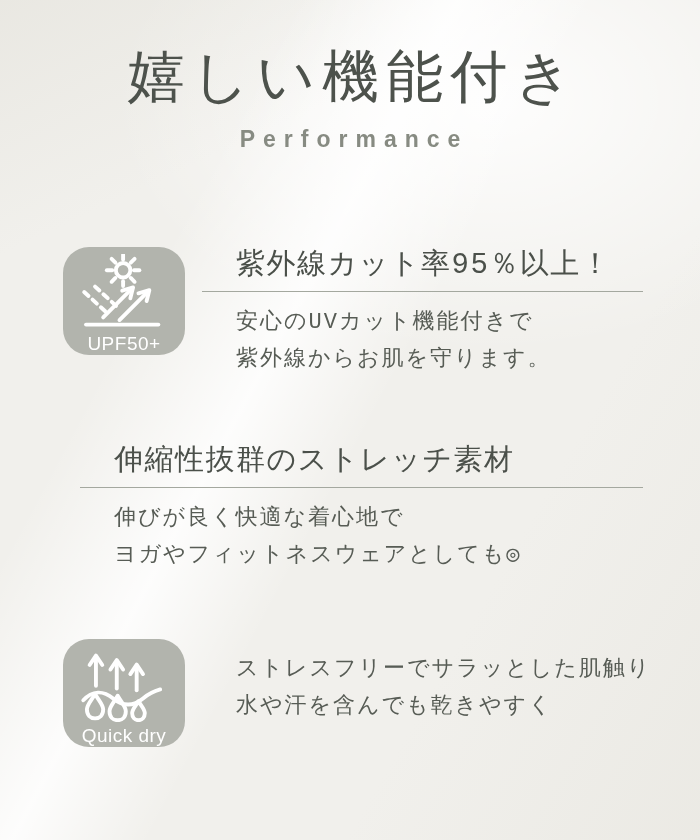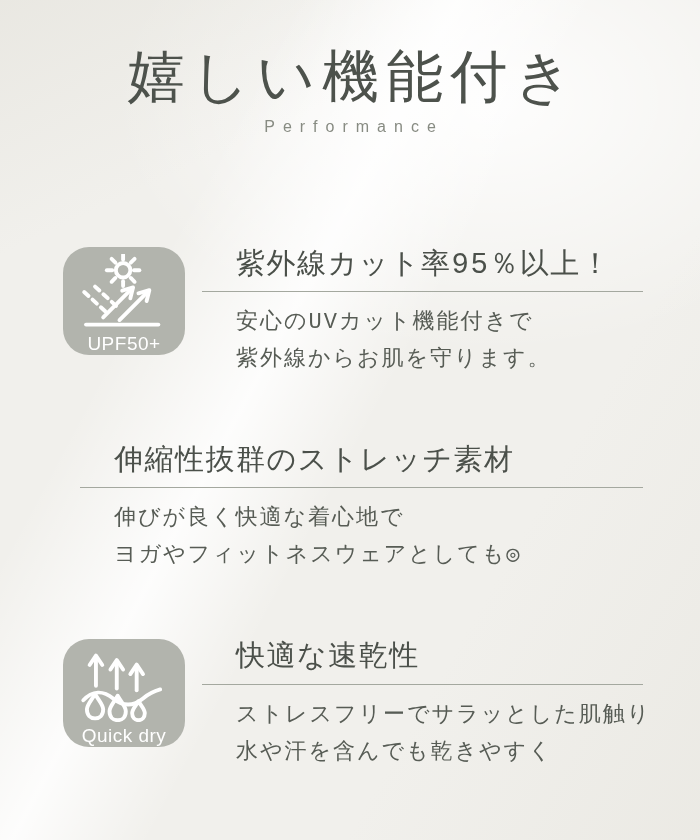--- a/index.html
+++ b/index.html
@@ -19,22 +19,22 @@
   }
 
   
   .hdr { padding-top:42px; text-align:center; }
   .title {
     font-size:57px; font-weight:500; line-height:1.2;
     letter-spacing:7px; margin-left:7px; 
     color:#4d524c;
   }
   .subtitle {
-    margin-top:8px;
-    font-size:16px; font-weight:400;
+    margin-top:16px;
+    font-size:23px; font-weight:700;
     letter-spacing:8px; margin-left:8px;
     color:#878b82;
   }
 
   
   .features { position:absolute; left:63px; top:247px; width:580px; }
   .feature { display:flex; align-items:flex-start; margin-bottom:65px; }
   .feature:last-child { margin-bottom:0; }
 
   .badge {
@@ -141,21 +141,20 @@
 
           <path class="i" d="M5,60 C15,49 27,49 38,58 C49,67 60,67 71,58 C77,53 83,50 90,48"></path>
 
           <path class="i" d="M18,53 C22,60 27,65 27,70 C27,76.5 23,80 18,80 C13,80 9,76.5 9,70 C9,65 14,60 18,53 Z"></path>
           <path class="i" d="M43,55 C47,62 52,67 52,72 C52,78.5 48,82 43,82 C38,82 34,78.5 34,72 C34,67 39,62 43,55 Z"></path>
           <path class="i" d="M66,61 C69,66 73,70 73,74 C73,79 70,82 66,82 C62,82 59,79 59,74 C59,70 63,66 66,61 Z"></path>
         </svg>
         <span class="badge-label">Quick dry</span>
       </div>
       <div class="content">
-        <h2 class="feature-heading">快適な速乾性</h2>
         <div class="feature-body">
           <p>ストレスフリーでサラッとした肌触り</p>
           <p>水や汗を含んでも乾きやすく</p>
         </div>
       </div>
     </section>
 
   </div>
 </div>
 

